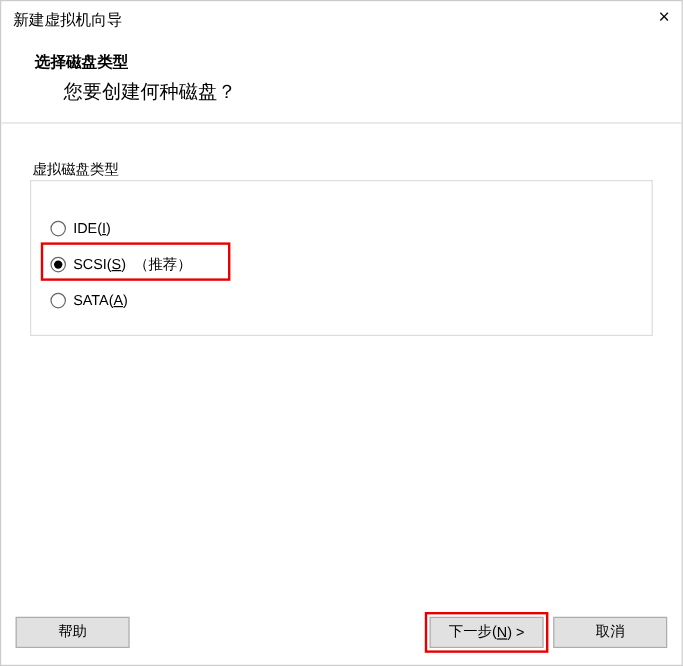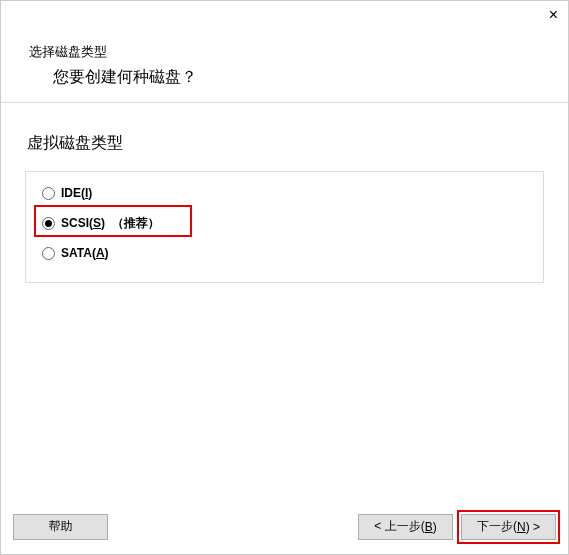--- a/index.html
+++ b/index.html
@@ -29,46 +29,45 @@
       top: 6px;
       font-size: 16px;
       line-height: 1;
       cursor: pointer;
       font-family: Arial, sans-serif;
     }
     .header-section {
       padding: 10px 28px 14px 28px;
     }
     .header-title {
-      font-weight: normal;
+      font-weight: bold;
       font-size: 13px;
       margin-bottom: 6px;
     }
     .header-subtitle {
       font-size: 16px;
       padding-left: 24px;
     }
     .separator {
       border: none;
       border-top: 1px solid #ddd;
       margin: 0;
     }
     .content {
       flex: 1;
       padding: 30px 24px 10px 24px;
     }
     .fieldset-label {
-      font-size: 16px;
-      margin-bottom: 17px;
+      font-size: 12px;
+      margin-bottom: 0;
       padding-left: 2px;
     }
     .fieldset-box {
       border: 1px solid #ddd;
-      padding: 6px 16px 14px 16px;
-      font-weight: bold;
+      padding: 24px 16px 14px 16px;
     }
     .radio-row {
       display: flex;
       align-items: center;
       height: 30px;
       position: relative;
     }
     .radio {
       width: 13px;
       height: 13px;
@@ -134,20 +133,21 @@
       top: -4px;
       left: -4px;
       right: -4px;
       bottom: -4px;
     }
   </style>
 </head>
 <body>
 
 <div class="titlebar">
+  <span>新建虚拟机向导</span>
   <span class="close-btn">×</span>
 </div>
 
 <div class="header-section">
   <div class="header-title">选择磁盘类型</div>
   <div class="header-subtitle">您要创建何种磁盘？</div>
 </div>
 
 <hr class="separator">
 
@@ -178,26 +178,22 @@
       </span>
     </div>
 
 
   </div>
 </div>
 
 <div class="button-bar">
   <button class="btn">帮助</button>
   <div class="spacer"></div>
-  <button class="btn">
-    <span>&lt; 上一步(</span>
-      <span class="underline">B</span>
-      <span>)</span>
-  </button>
   <div class="btn-next-wrap" style="position:relative;">
     <button class="btn">
       <span>下一步(</span>
         <span class="underline">N</span>
         <span>) &gt;</span>
     </button>
     <div class="highlight-red hl-next"></div>
   </div>
+  <button class="btn">取消</button>
 </div>
 
 </body></html>

